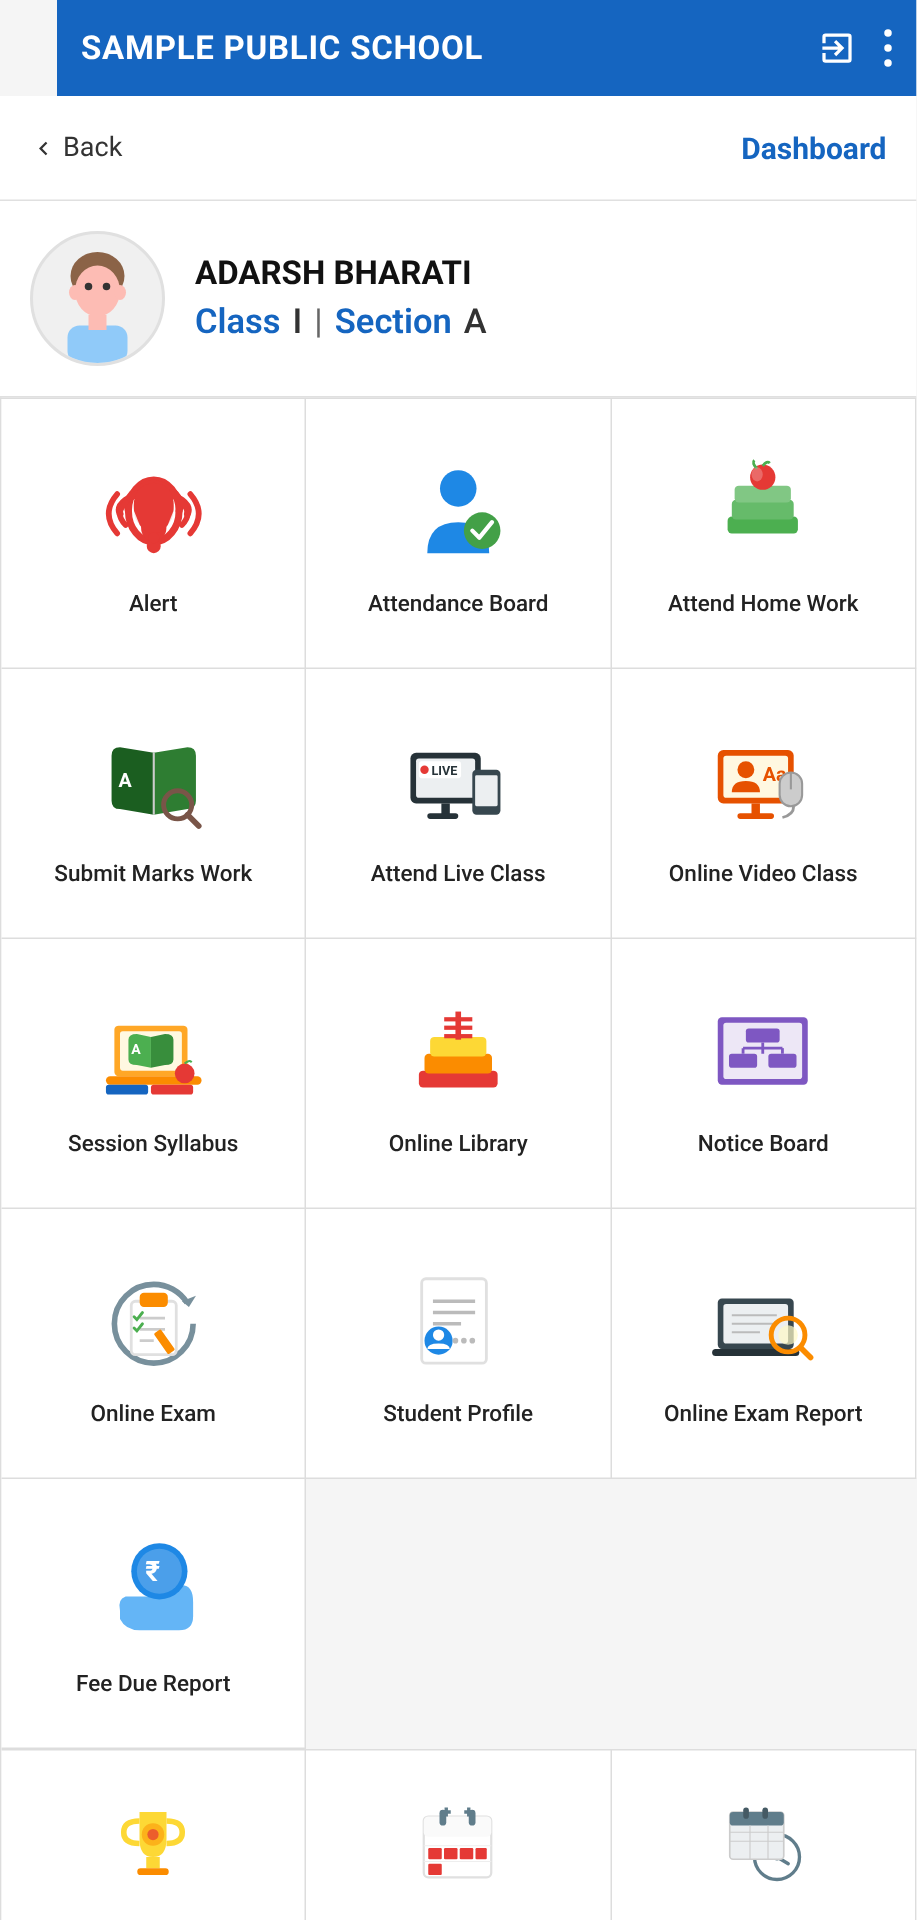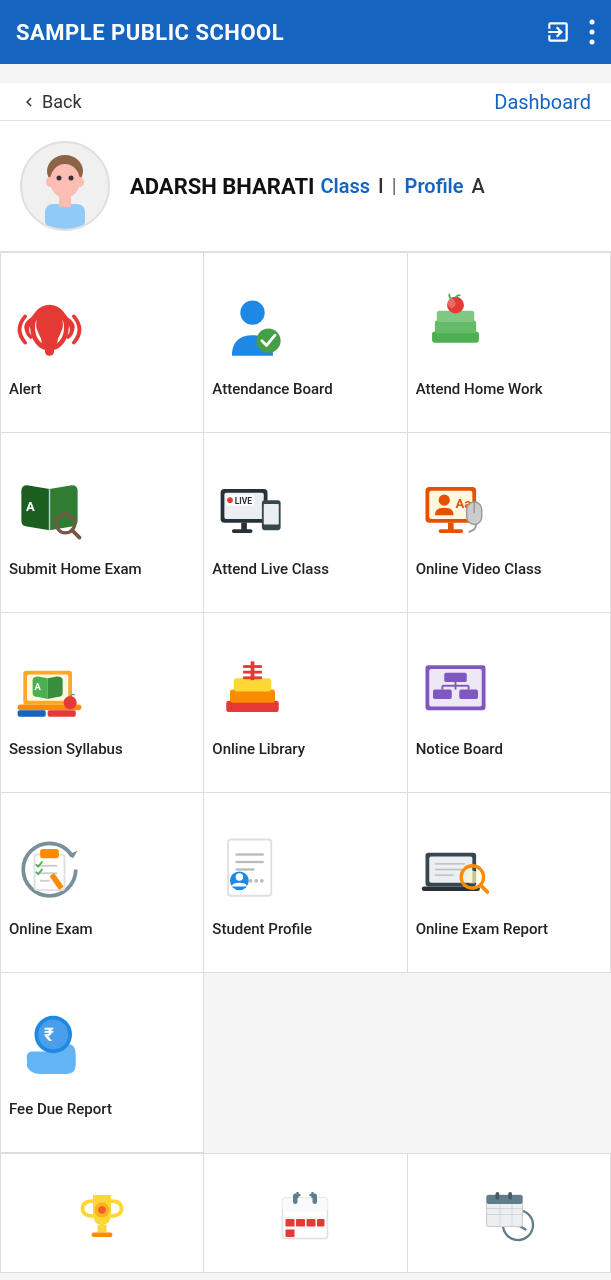--- a/index.html
+++ b/index.html
@@ -12,20 +12,21 @@
 
     
     .header {
       background: #1565C0;
       color: white;
       display: flex;
       align-items: center;
       justify-content: space-between;
       padding: 0 16px;
       height: 64px;
+      margin-left: 38px;
     }
     .header-title {
       font-size: 22px;
       font-weight: 700;
       letter-spacing: 0.5px;
     }
     .header-icons {
       display: flex;
       gap: 18px;
       align-items: center;
@@ -37,35 +38,34 @@
     }
 
     
     .nav-bar {
       background: white;
       display: flex;
       justify-content: space-between;
       align-items: center;
       padding: 12px 20px;
       border-bottom: 1px solid #e0e0e0;
-      height: 38px;
-      margin-top: 19px;
+      height: 70px;
     }
     .back-btn {
       display: flex;
       align-items: center;
       color: #333;
       font-size: 18px;
       cursor: pointer;
       gap: 4px;
     }
     .dashboard-link {
       color: #1565C0;
       font-size: 20px;
-      font-weight: 400;
+      font-weight: 700;
       cursor: pointer;
     }
 
     
     .profile-section {
       background: white;
       display: flex;
       align-items: center;
       padding: 20px 20px;
       gap: 20px;
@@ -82,53 +82,53 @@
       align-items: flex-end;
       justify-content: center;
       flex-shrink: 0;
     }
     .avatar-svg {
       width: 80px;
       height: 80px;
     }
     .profile-info {
       display: flex;
-      flex-direction: row;
+      flex-direction: column;
       gap: 6px;
     }
     .profile-name {
       font-size: 22px;
       font-weight: 700;
       color: #111;
     }
     .profile-class-row {
       display: flex;
       align-items: center;
       gap: 8px;
-      font-size: 20px;
+      font-size: 23px;
     }
     .class-label { color: #1565C0; font-weight: 600; }
     .class-val { color: #333; font-weight: 500; }
     .divider { color: #666; }
 
     
     .grid {
       display: grid;
       grid-template-columns: repeat(3, 1fr);
       gap: 0;
       border-top: 1px solid #ddd;
       border-left: 1px solid #ddd;
     }
     .grid-item {
       background: white;
       border-right: 1px solid #ddd;
       border-bottom: 1px solid #ddd;
       display: flex;
       flex-direction: column;
-      align-items: flex-start;
+      align-items: center;
       justify-content: center;
       padding: 22px 8px 18px;
       cursor: pointer;
       min-height: 180px;
       gap: 10px;
       transition: background 0.1s;
     }
     .grid-item-icon {
       width: 80px;
       height: 80px;
@@ -219,21 +219,21 @@
 
       <rect x="34" y="48" width="12" height="10" fill="#FDBCB4"></rect>
     </svg>
   </div>
   <div class="profile-info">
     <span class="profile-name">ADARSH BHARATI</span>
     <div class="profile-class-row">
       <span class="class-label">Class</span>
       <span class="class-val">I</span>
       <span class="divider">|</span>
-      <span class="class-label">Profile</span>
+      <span class="class-label">Section</span>
       <span class="class-val">A</span>
     </div>
   </div>
 </div>
 
 <div class="grid">
 
   <div class="grid-item">
     <div class="grid-item-icon">
       <svg width="75" height="75" viewBox="0 0 80 80">
@@ -297,21 +297,21 @@
         <path d="M10 20 Q10 14 16 14 L40 18 L40 62 L16 58 Q10 58 10 52 Z" fill="#1B5E20"></path>
         <path d="M70 20 Q70 14 64 14 L40 18 L40 62 L64 58 Q70 58 70 52 Z" fill="#2E7D32"></path>
         <line x1="40" y1="18" x2="40" y2="62" stroke="#ccc" stroke-width="1.5"></line>
 
         <circle cx="57" cy="55" r="10" fill="none" stroke="#795548" stroke-width="3.5"></circle>
         <line x1="64" y1="62" x2="72" y2="70" stroke="#795548" stroke-width="4" stroke-linecap="round"></line>
 
         <text x="15" y="42" font-size="14" fill="white" font-weight="bold">A</text>
       </svg>
     </div>
-    <span class="grid-item-label">Submit Home Exam</span>
+    <span class="grid-item-label">Submit Marks Work</span>
   </div>
 
   <div class="grid-item">
     <div class="grid-item-icon">
       <svg width="75" height="75" viewBox="0 0 80 80">
 
         <rect x="6" y="18" width="50" height="36" rx="4" fill="#263238"></rect>
         <rect x="10" y="22" width="42" height="28" rx="2" fill="#ECEFF1"></rect>
 
         <rect x="12" y="24" width="30" height="12" rx="2" fill="white"></rect>

